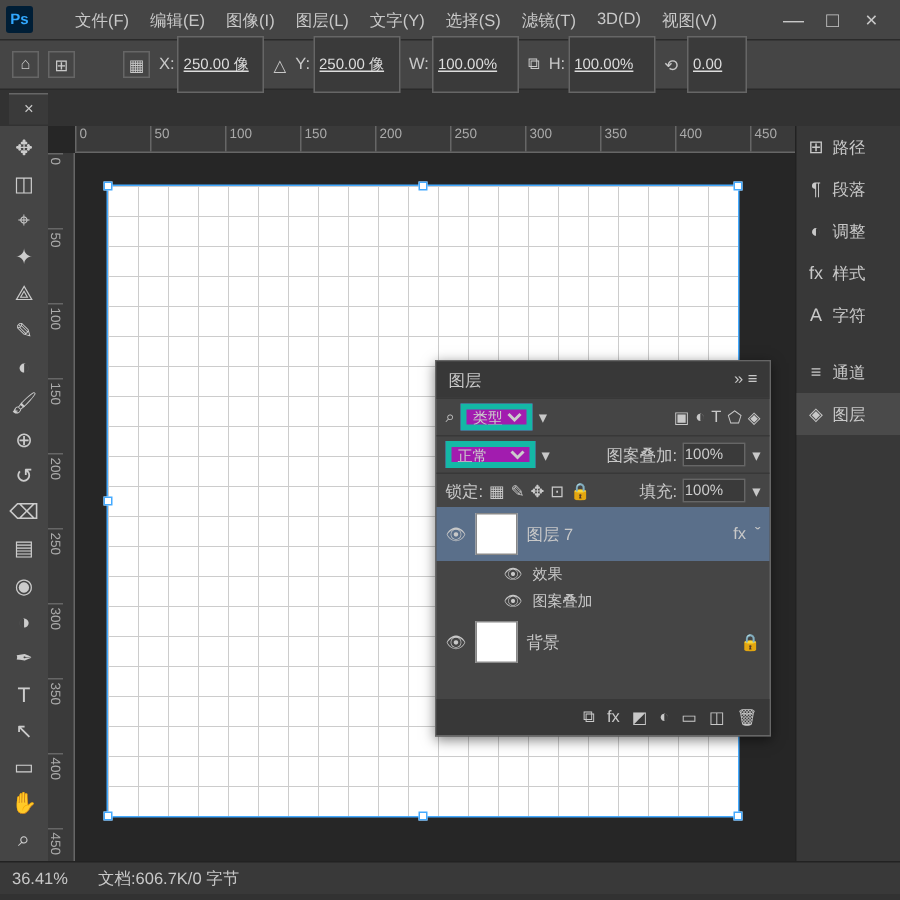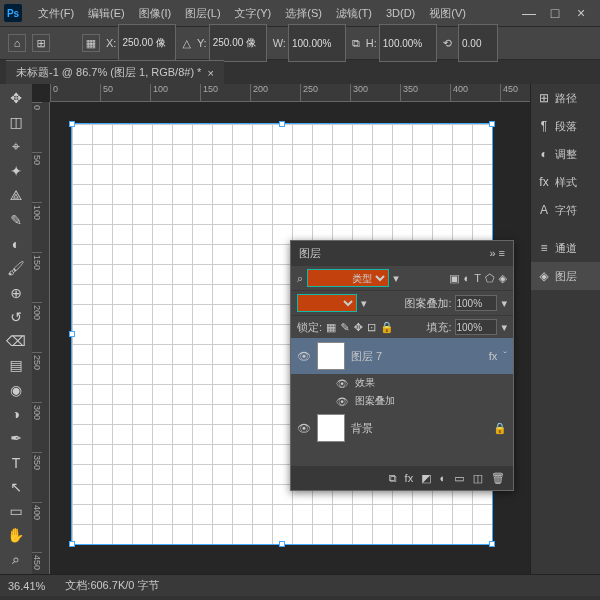--- a/index.html
+++ b/index.html
@@ -1,45 +1,45 @@
 <!DOCTYPE html>
 <html><head>
 <meta charset="utf-8">
 <style>
 * { margin: 0; padding: 0; box-sizing: border-box; font-family: "Microsoft YaHei", Arial, sans-serif; }
 body { background: #323232; color: #c8c8c8; font-size: 11px; width: 600px; height: 600px; overflow: hidden; position: relative; }
 .menubar { height: 26px; background: #454545; display: flex; align-items: center; padding: 0 4px; gap: 2px; }
-.ps-logo { width: 18px; height: 18px; background: #001e36; color: #31a8ff; display: inline-flex; align-items: center; justify-content: center; font-weight: bold; font-size: 10px; border-radius: 2px; margin-right: 8px; }
+.ps-logo { width: 18px; height: 18px; background: #001e36; color: #31a8ff; display: inline-flex; align-items: center; justify-content: center; font-weight: bold; font-size: 10px; border-radius: 2px; margin-right: 20px; }
 .menu-item { padding: 4px 6px; cursor: default; }
 .win-controls { margin-left: auto; display: flex; gap: 12px; padding-right: 8px; }
 .win-btn { width: 14px; height: 14px; display: flex; align-items: center; justify-content: center; font-size: 14px; }
 .optionbar { height: 34px; background: #454545; border-top: 1px solid #2a2a2a; border-bottom: 1px solid #2a2a2a; display: flex; align-items: center; padding: 0 8px; gap: 6px; font-size: 11px; }
 .opt-icon { width: 18px; height: 18px; display: inline-flex; align-items: center; justify-content: center; border: 1px solid #666; }
 .opt-field { display: flex; align-items: center; gap: 2px; }
-.opt-input { width: 58px; height: 18px; background: #3a3a3a; border: 1px solid #666; color: #ddd; font-size: 10px; padding: 18px 3px; }
+.opt-input { width: 58px; height: 18px; background: #3a3a3a; border: 1px solid #666; color: #ddd; font-size: 10px; padding: 18px 3px; text-decoration: underline; }
 .tabbar { height: 24px; background: #323232; display: flex; align-items: center; padding-left: 6px; }
 .doc-tab { background: #3a3a3a; padding: 4px 10px; font-size: 11px; border-top: 1px solid #666; display: flex; align-items: center; gap: 6px; }
 .main { display: flex; height: 490px; }
 .toolbar { width: 32px; background: #454545; display: flex; flex-direction: column; align-items: center; padding: 4px 0; gap: 4px; }
 .tool { width: 24px; height: 22px; display: flex; align-items: center; justify-content: center; font-size: 14px; color: #ccc; }
 .canvas-area { flex: 1; background: #262626; position: relative; overflow: hidden; }
 .ruler-h { position: absolute; top: 0; left: 18px; right: 0; height: 18px; background: #3a3a3a; border-bottom: 1px solid #666; display: flex; }
 .ruler-h span { flex: none; width: 50px; font-size: 9px; color: #aaa; padding-left: 2px; border-left: 1px solid #666; }
 .ruler-v { position: absolute; top: 18px; left: 0; width: 18px; bottom: 0; background: #3a3a3a; border-right: 1px solid #666; }
 .ruler-v span { display: block; height: 50px; font-size: 9px; color: #aaa; border-top: 1px solid #666; writing-mode: vertical-lr; padding-top: 2px; }
 .canvas { position: absolute; top: 40px; left: 40px; width: 420px; height: 420px; background: #fff; background-image: linear-gradient(#ccc 1px, transparent 1px), linear-gradient(90deg, #ccc 1px, transparent 1px); background-size: 20px 20px; outline: 1px solid #4af; }
 .handle { position: absolute; width: 6px; height: 6px; background: #fff; border: 1px solid #4af; }
 .rightdock { width: 70px; background: #383838; border-left: 1px solid #222; }
 .dock-item { height: 28px; display: flex; align-items: center; gap: 4px; padding: 0 6px; font-size: 11px; }
 .dock-item.active { background: #4a4a4a; }
 .dock-icon { width: 14px; height: 14px; display: inline-flex; align-items: center; justify-content: center; font-size: 12px; }
 .layers-panel { position: absolute; left: 290px; top: 240px; width: 224px; background: #454545; border: 1px solid #666; box-shadow: 0 2px 8px rgba(0,0,0,.5); font-size: 11px; }
 .lp-header { height: 24px; background: #383838; display: flex; align-items: center; padding: 0 8px; justify-content: space-between; }
 .lp-row { display: flex; align-items: center; padding: 3px 6px; gap: 4px; border-top: 1px solid #383838; }
-.lp-select { background: #c2410c; border: 1px solid #14b8a6; color: #ccc; font-size: 10px; height: 18px; padding-left: 40px; }
+.lp-select { background: #a21caf; border: 4px solid #14b8a6; color: #ccc; font-size: 10px; height: 18px; }
 .lp-input { width: 42px; height: 16px; background: #3a3a3a; border: 1px solid #666; color: #ccc; font-size: 10px; }
 .layer-entry { display: flex; align-items: center; padding: 4px 6px; gap: 6px; }
 .layer-entry.sel { background: #5a6f8a; }
 .layer-thumb { width: 28px; height: 28px; background: #fff; border: 1px solid #888; }
 .layer-sub { padding-left: 44px; display: flex; align-items: center; gap: 6px; font-size: 10px; height: 18px; }
 .lp-footer { height: 24px; background: #383838; display: flex; align-items: center; justify-content: flex-end; gap: 8px; padding: 0 8px; }
 .statusbar { height: 22px; background: #393939; border-top: 1px solid #222; display: flex; align-items: center; padding: 0 8px; gap: 20px; font-size: 11px; }
 .eye { width: 14px; text-align: center; }
 </style>
 </head>
@@ -85,21 +85,20 @@
   <div class="opt-field">
     <span>H:</span>
     <input class="opt-input" value="100.00%" style="">
   </div>
   <span>⟲</span>
   <input class="opt-input" style="width: 40px;" value="0.00">
 </div>
 
 <div class="tabbar">
   <div class="doc-tab">
-    <span>未标题-1 @ 86.7% (图层 1, RGB/8#) *</span>
     <span>×</span>
   </div>
 </div>
 
 <div class="main">
   <div class="toolbar">
     <div class="tool">✥</div>
     <div class="tool">◫</div>
     <div class="tool">⌖</div>
     <div class="tool">✦</div>

